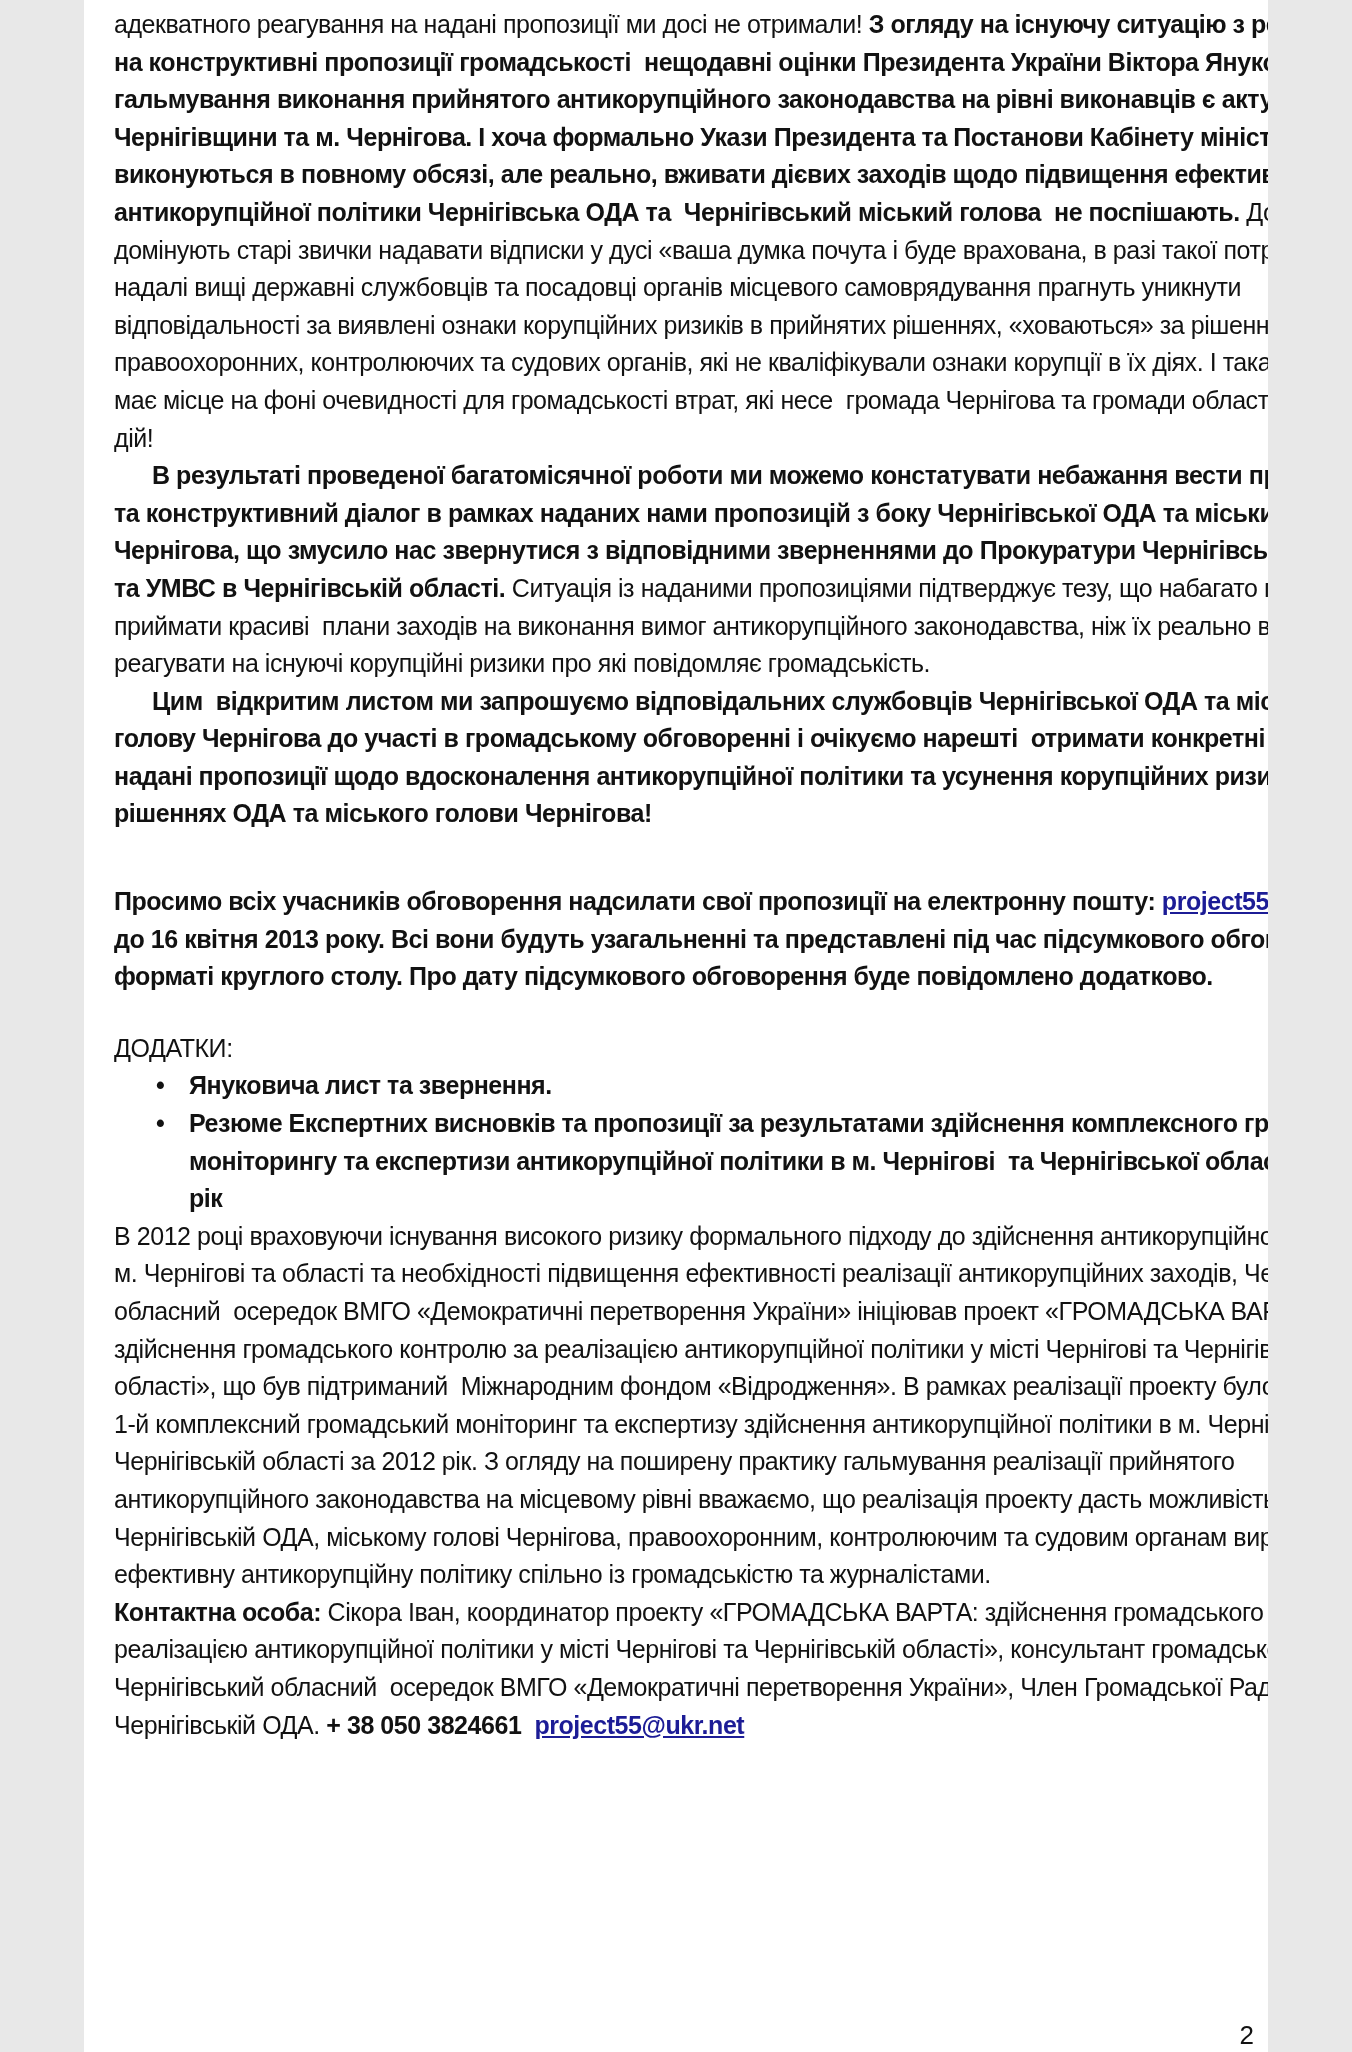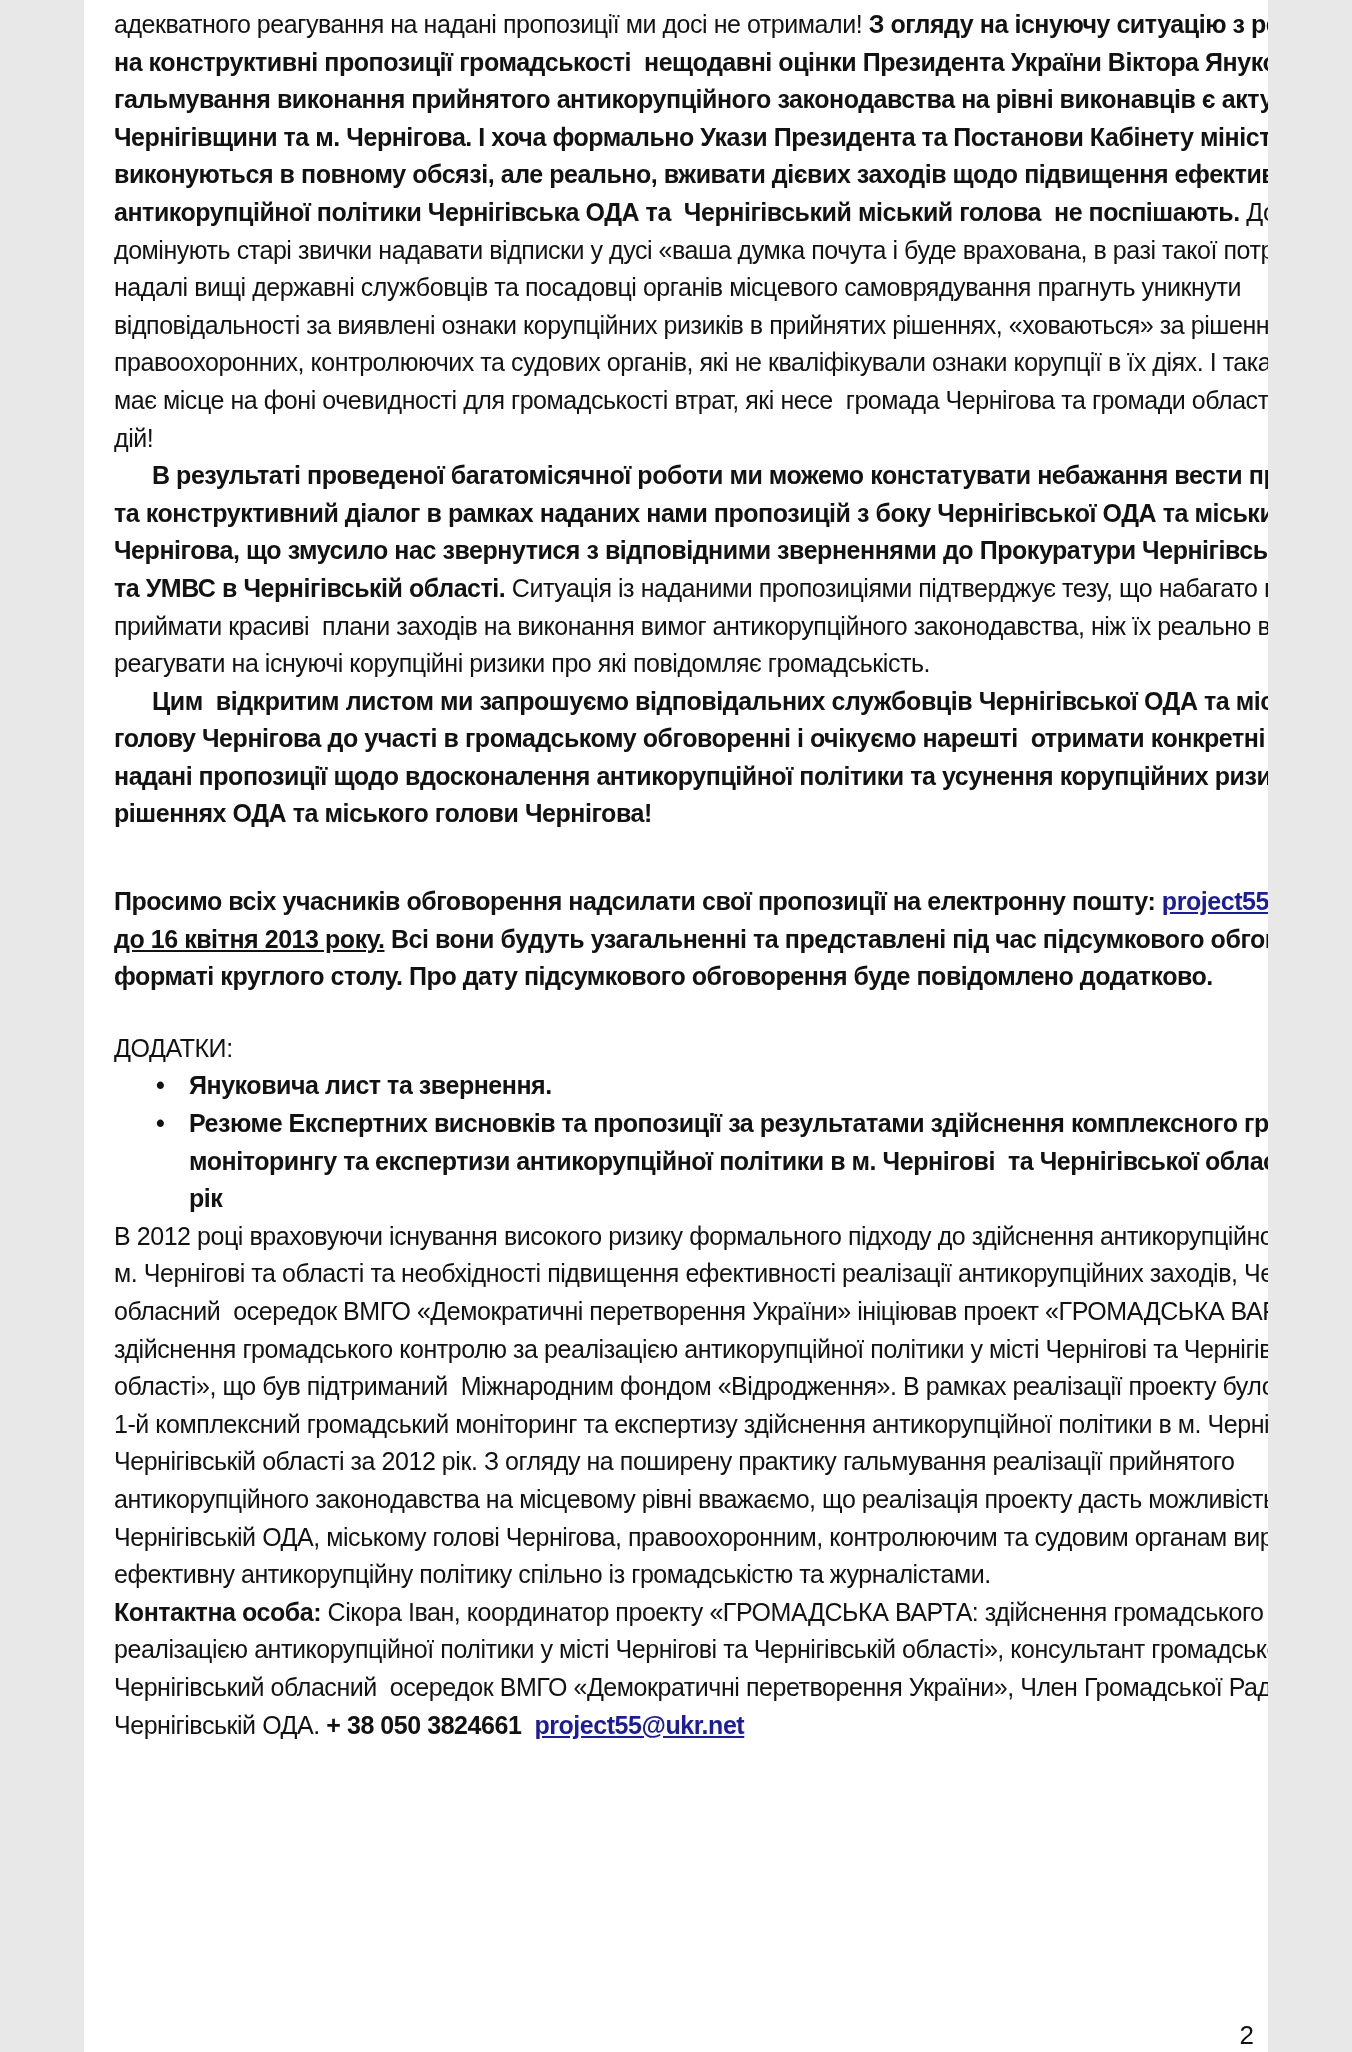--- a/index.html
+++ b/index.html
@@ -17,21 +17,21 @@
     position: absolute;
     left: 30px;
     top: 6px;
     width: 1302px;
     font-size: 25px;
     line-height: 37.6px;
     letter-spacing: -0.45px;
   }
   .para { white-space: pre-wrap; }
   .b { font-weight: 700; }
-  .u { text-decoration: underline; }
+  .u { }
   .i { font-style: italic; }
   a.link {
     color: var(--link, #1c1c96);
     font-weight: 700;
     cursor: pointer;
   }
   .indent { text-indent: 38px; }
   .gap-lg { margin-top: 50px; }
   .gap-md { margin-top: 34px; }
   .heading { font-size: 26px; }

